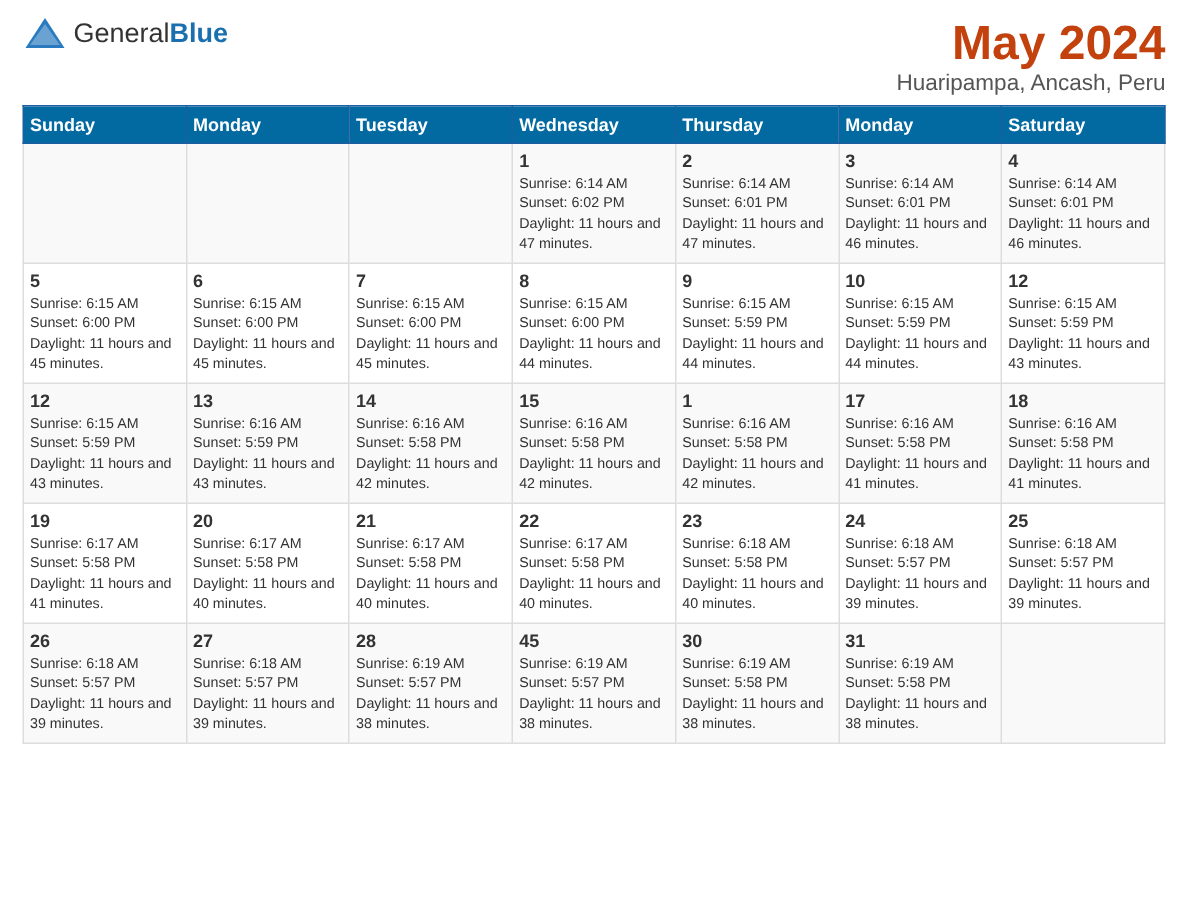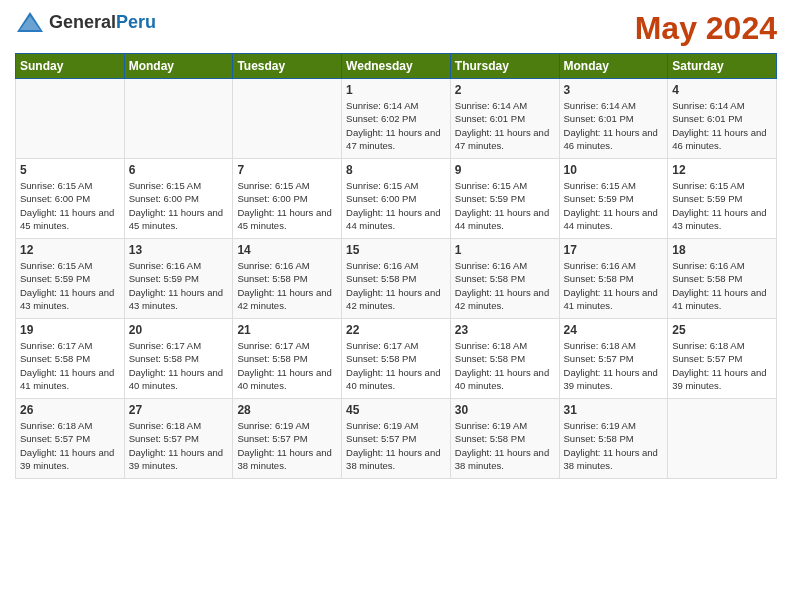--- a/index.html
+++ b/index.html
@@ -20,21 +20,21 @@
       align-items: flex-start;
       margin-bottom: 6px;
     }
     .logo {
       display: flex;
       align-items: center;
       gap: 4px;
     }
     .logo-text-general {
       font-size: 18px;
-      font-weight: bold;
+      font-weight: normal;
       color: #333;
     }
     .logo-text-blue {
       font-size: 18px;
       font-weight: bold;
       color: #1a6faf;
     }
     .logo-icon {
       width: 30px;
       height: 24px;
@@ -50,21 +50,21 @@
     .location-title {
       font-size: 15px;
       color: #555;
     }
     table {
       width: 100%;
       border-collapse: collapse;
       table-layout: fixed;
     }
     thead tr {
-      background-color: #4d7c0f;
+      background-color: #0369a1;
     }
     thead th {
       color: #fff;
       font-size: 12px;
       font-weight: bold;
       padding: 5px 4px;
       text-align: left;
       border: 1px solid #1a5f9f;
     }
     tbody tr {
@@ -100,25 +100,26 @@
 <body>
 
 <div class="container">
   <div class="header-row">
     <div class="logo">
       <svg class="logo-icon" viewBox="0 0 30 24" xmlns="http://www.w3.org/2000/svg">
         <polygon points="15,2 28,22 2,22" fill="#2a7abf"></polygon>
         <polygon points="15,6 25,20 5,20" fill="#fff" opacity="0.3"></polygon>
       </svg>
       <div>
-        <span class="logo-text-general">General</span><span class="logo-text-blue">Peru</span>
+        <span class="logo-text-general">General</span><span class="logo-text-blue">Blue</span>
       </div>
     </div>
     <div class="title-block">
       <div class="month-title">May 2024</div>
+      <div class="location-title">Huaripampa, Ancash, Peru</div>
     </div>
   </div>
 
   <table>
     <thead>
       <tr>
       <th>Sunday</th>
           <th>Monday</th>
           <th>Tuesday</th>
           <th>Wednesday</th>

